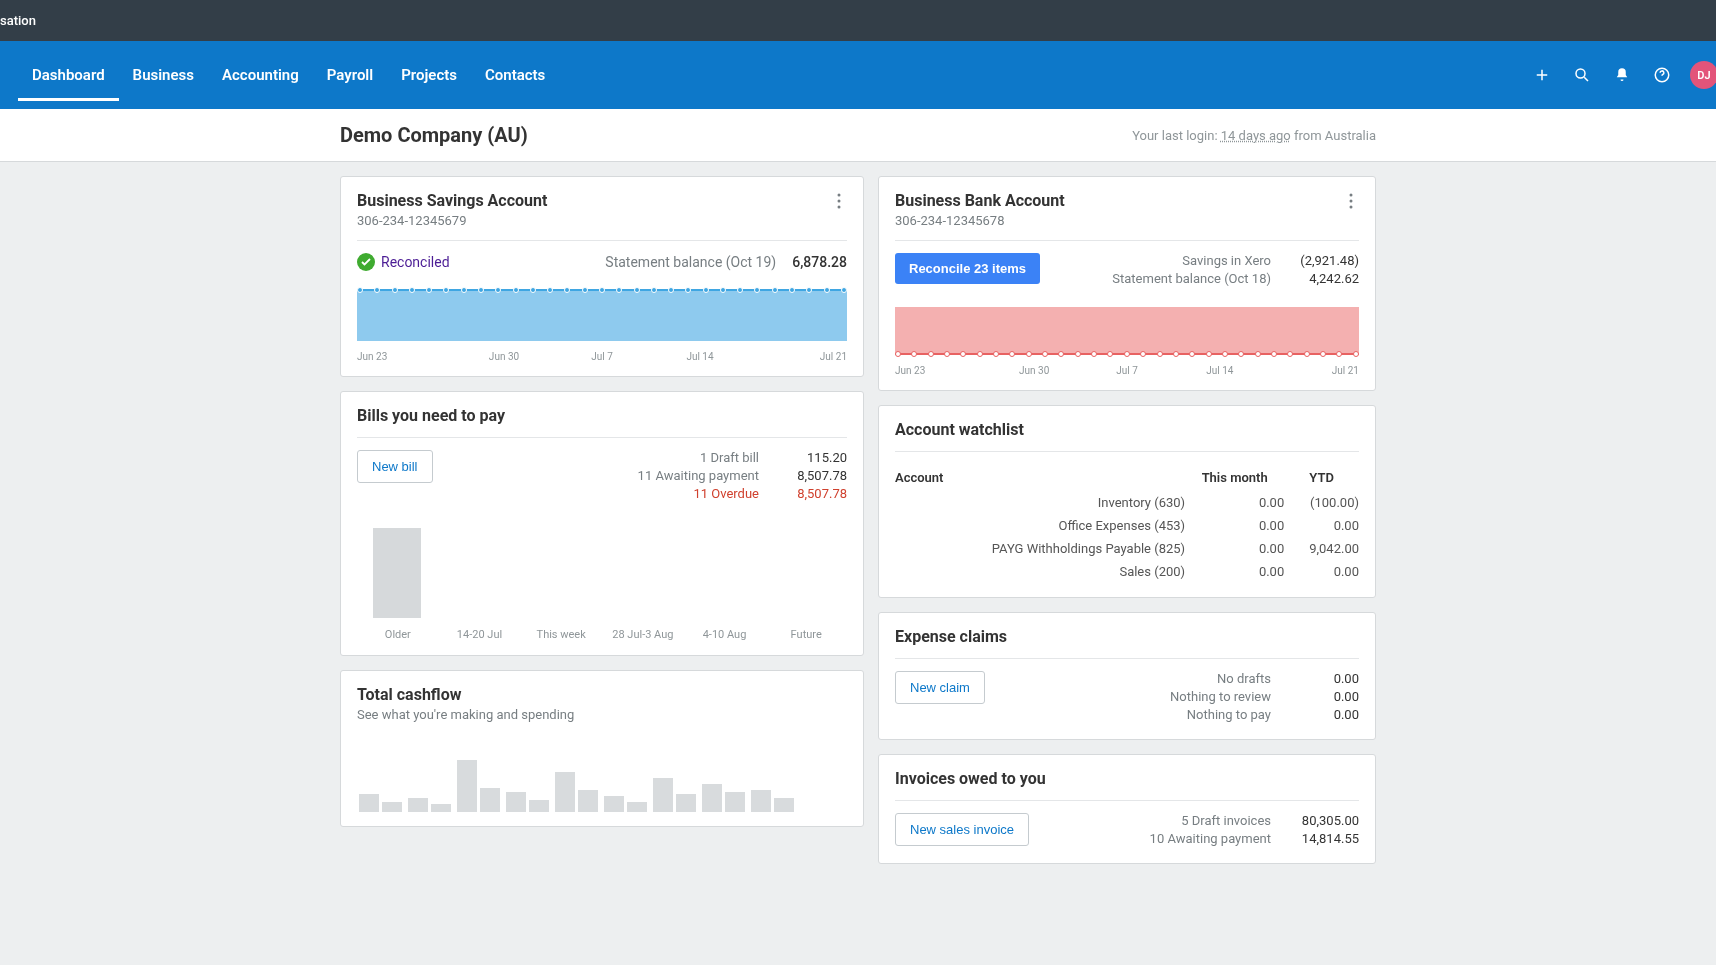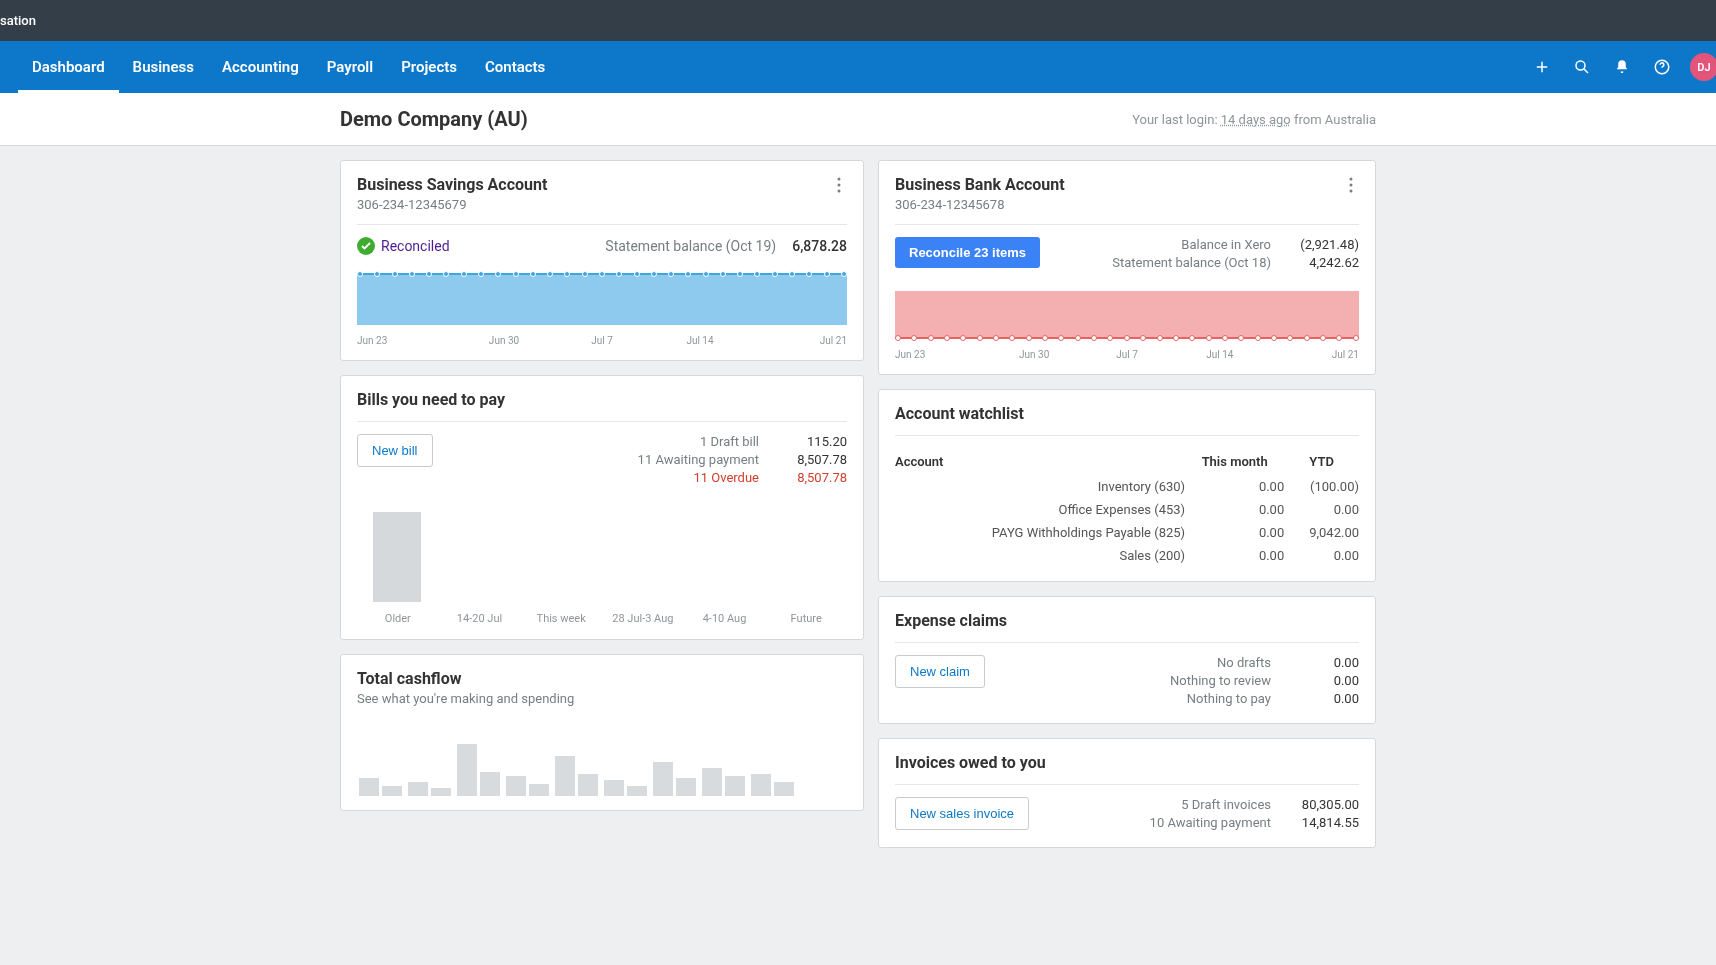--- a/index.html
+++ b/index.html
@@ -1,19 +1,19 @@
 <!DOCTYPE html>
 <html><head>
 <meta charset="utf-8">
 <style>
 * { margin: 0; padding: 0; box-sizing: border-box; }
 body { font-family: -apple-system, BlinkMacSystemFont, "Segoe UI", Roboto, Helvetica, Arial, sans-serif; background: #edeff0; color: #333; font-size: 13px; }
 .topbar { background: #333e48; height: 41px; color: #fff; display: flex; align-items: center; padding: 0 0 0 0; font-size: 13px; }
 .topbar .org-label { color: #fff; font-weight: 500; margin-left: 0; }
-.navbar { background: #0d78c9; height: 52px; display: flex; align-items: center; padding: 0 4px 0 0; }
+.navbar { background: #0d78c9; height: 68px; display: flex; align-items: center; padding: 0 4px 0 0; }
 .navbar .org-switch { width: 18px; height: 52px; background: #0d78c9; display: flex; align-items: center; justify-content: center; cursor: pointer; }
 .navbar .nav-item { color: #fff; font-size: 15px; font-weight: 600; padding: 0 14px; height: 52px; display: flex; align-items: center; cursor: pointer; }
 .navbar .nav-item.active { border-bottom: 3px solid #fff; padding-top: 3px; }
 .nav-container { display: flex; align-items: center; height: 52px; }
 .navbar .spacer { flex: 1; }
 .navbar .icon-btn { width: 40px; height: 52px; display: flex; align-items: center; justify-content: center; cursor: pointer; color: #fff; }
 .navbar .icon-btn svg { width: 18px; height: 18px; fill: #fff; }
 .avatar { width: 28px; height: 28px; border-radius: 50%; background: #e3547a; color: #fff; font-size: 11px; font-weight: 600; display: flex; align-items: center; justify-content: center; margin-left: 8px; margin-right: -6px; cursor: pointer; }
 .header-row { background: #fff; border-bottom: 1px solid #d6d9db; padding: 14px 0; }
 .header-inner { max-width: 1060px; margin: 0 auto; padding: 0 12px; display: flex; align-items: center; }
@@ -297,21 +297,21 @@
               <circle cx="2" cy="8" r="1.5" fill="#777e82"></circle>
               <circle cx="2" cy="14" r="1.5" fill="#777e82"></circle>
             </svg>
         </div>
       </div>
       <hr class="card-rule">
       <div class="bank-row">
         <button class="btn-blue">Reconcile 23 items</button>
         <div class="balance-lines">
           <div class="line">
-              <span class="lbl">Balance in Xero</span>
+              <span class="lbl">Savings in Xero</span>
               <span class="val">(2,921.48)</span>
             </div>
           <div class="line">
               <span class="lbl">Statement balance (Oct 18)</span>
               <span class="val">4,242.62</span>
             </div>
         </div>
       </div>
       <div class="chart-area">
         <div class="chart-pink">

